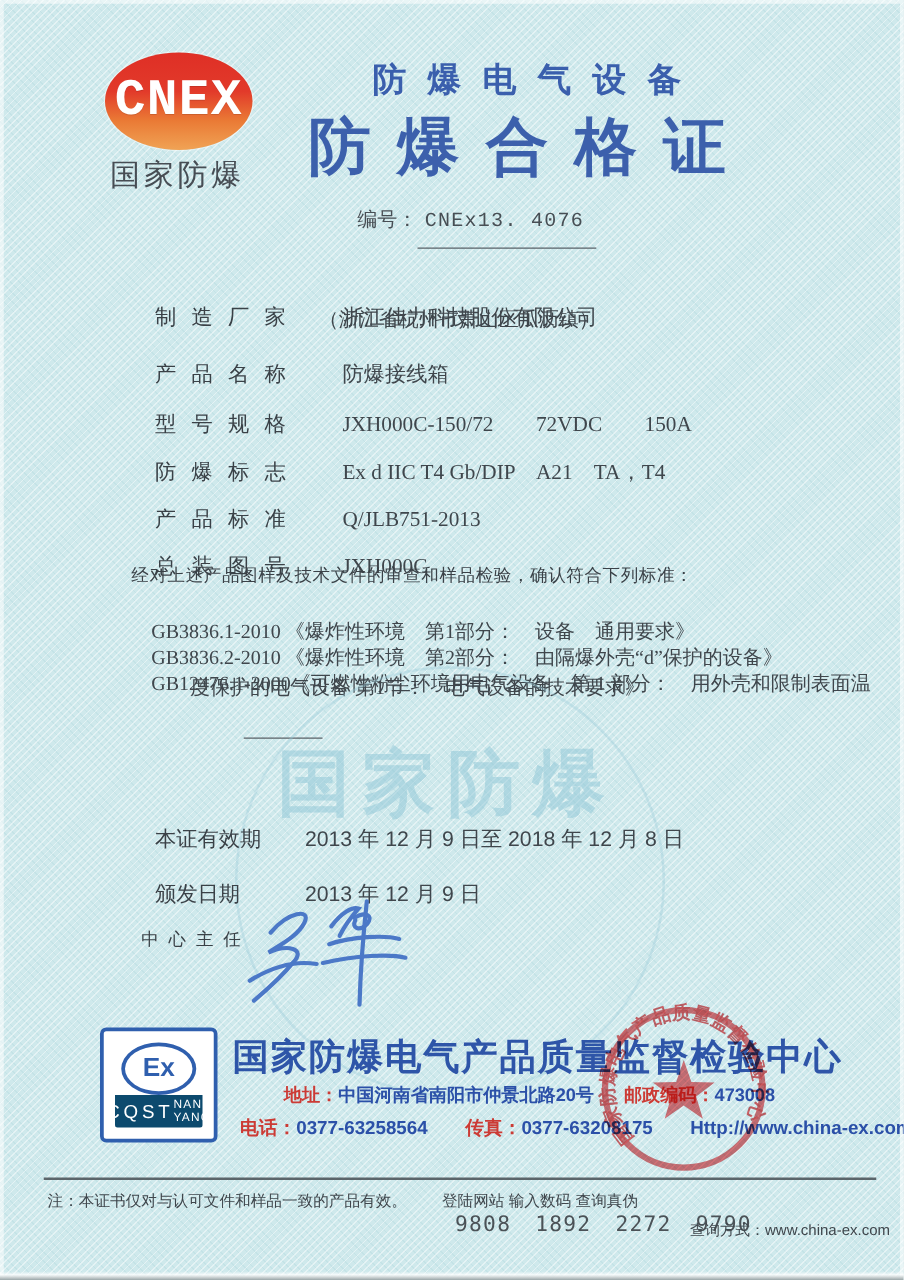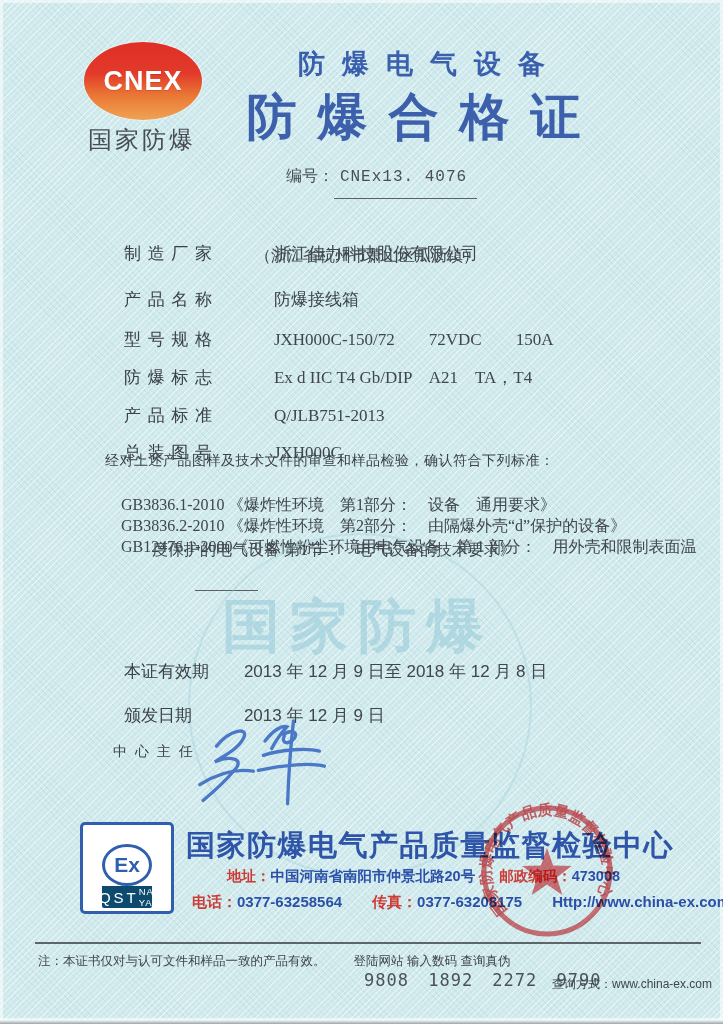--- a/index.html
+++ b/index.html
@@ -22,42 +22,42 @@
   .abs { position:absolute; }
 
   
   .cnex-logo {
     left:84px; top:42px; width:118px; height:78px; border-radius:50%;
     background:linear-gradient(180deg,#df2f26 0%, #e23a2a 40%, #ea7a35 70%, #f0a355 100%);
     display:flex; align-items:center; justify-content:center;
     box-shadow:0 0 0 1px rgba(255,255,255,0.4);
   }
   .cnex-logo span {
-    color:#ffffff; font-weight:bold; font-size:27px; letter-spacing:1px;
-    text-shadow:0 1px 0 rgba(0,0,0,0.12); font-family:Liberation Sans, sans-serif;
+    color:#ffffff; font-weight:bold; font-size:41px; letter-spacing:1px;
+    text-shadow:0 1px 0 rgba(0,0,0,0.12); font-family:Liberation Mono, monospace;
   }
   .cnex-caption { left:88px; top:124px; font-size:24px; color:#474d54; letter-spacing:3px; }
 
   .doc-type {
     left:180px; top:46px; width:483px; text-align:center;
     color:#3a5fad; font-weight:bold; font-size:27px; letter-spacing:17px; text-indent:17px;
   }
   .doc-title {
     left:172px; top:84px; width:483px; text-align:center;
     color:#3c60ac; font-weight:bold; font-size:50px; letter-spacing:21px; text-indent:21px;
   }
   .cert-no { left:40px; top:166px; width:683px; text-align:center; font-size:16px; color:#474e54; }
   .cert-no .num {
     display:inline-block; padding:0 10px 12px 6px; border-bottom:1px solid #5a6268;
     font-family:"Liberation Mono","DejaVu Sans Mono", monospace; letter-spacing:1px;
   }
 
   
   .row { position:absolute; left:105px; font-size:17px; color:#3f464c; white-space:pre; }
-  .row .lbl { display:inline-block; width:150px; color:#3a4147; letter-spacing:1px; }
+  .row .lbl { display:inline-block; width:150px; color:#3a4147; letter-spacing:1px;font-family:Liberation Mono, monospace; }
   .row .lbl-d { display:inline-block; width:120px; color:#3a4147; }
   .row .val { font-family:Liberation Serif, serif; color:#3f464c; }
   .row .note { position:absolute; left:150px; top:24px; font-size:16px;
                font-family:"Liberation Serif","DejaVu Serif", serif; white-space:pre; }
 
   .statement { left:105px; top:452px; font-size:14px; color:#3a4147; letter-spacing:0.5px; }
   .std { position:absolute; left:105px; font-size:16px; color:#3f464c; white-space:pre;
          font-family:"Liberation Serif","DejaVu Serif", serif; }
   .std .code { display:inline-block; min-width:107px;
                font-family:"Liberation Serif","DejaVu Serif", serif; }
@@ -69,21 +69,21 @@
   .wm-ring { left:188px; top:533px; width:344px; height:344px; border-radius:50%;
              border:2px solid rgba(158,206,219,0.38); }
   .wm-text { left:222px; top:588px; font-size:58px; font-weight:bold; letter-spacing:10px;
              color:rgba(141,198,214,0.5); }
 
   .director-row { left:113px; top:743px; font-size:14px; color:#3a4147; letter-spacing:2px; }
   .signature { left:190px; top:716px; }
 
   
   .cqst-logo { left:80px; top:822px; width:94px; height:92px; background:#ffffff;
-               border:3px solid #2f5fae; border-radius:5px; padding:19px;
+               border:3px solid #2f5fae; border-radius:5px; padding:9px;
                display:flex; flex-direction:column; }
   .cqst-top { flex:1; display:flex; align-items:center; justify-content:center; }
   .cqst-ellipse { width:60px; height:42px; border:3px solid #2f5fae; border-radius:50%;
                   display:flex; align-items:center; justify-content:center; }
   .cqst-ellipse span { color:#2f5fae; font-weight:bold; font-size:21px; }
   .cqst-bottom { height:37px; background:#0c4a6e; display:flex; flex-direction:row;
                  align-items:center; justify-content:center; border-radius:0 0 2px 2px; }
   .cqst-bottom .l1 { color:#fff; font-size:15px; letter-spacing:3px; line-height:17px; }
   .cqst-bottom .l2 { color:#fff; font-size:9.5px; letter-spacing:1px; line-height:11px; }
 

